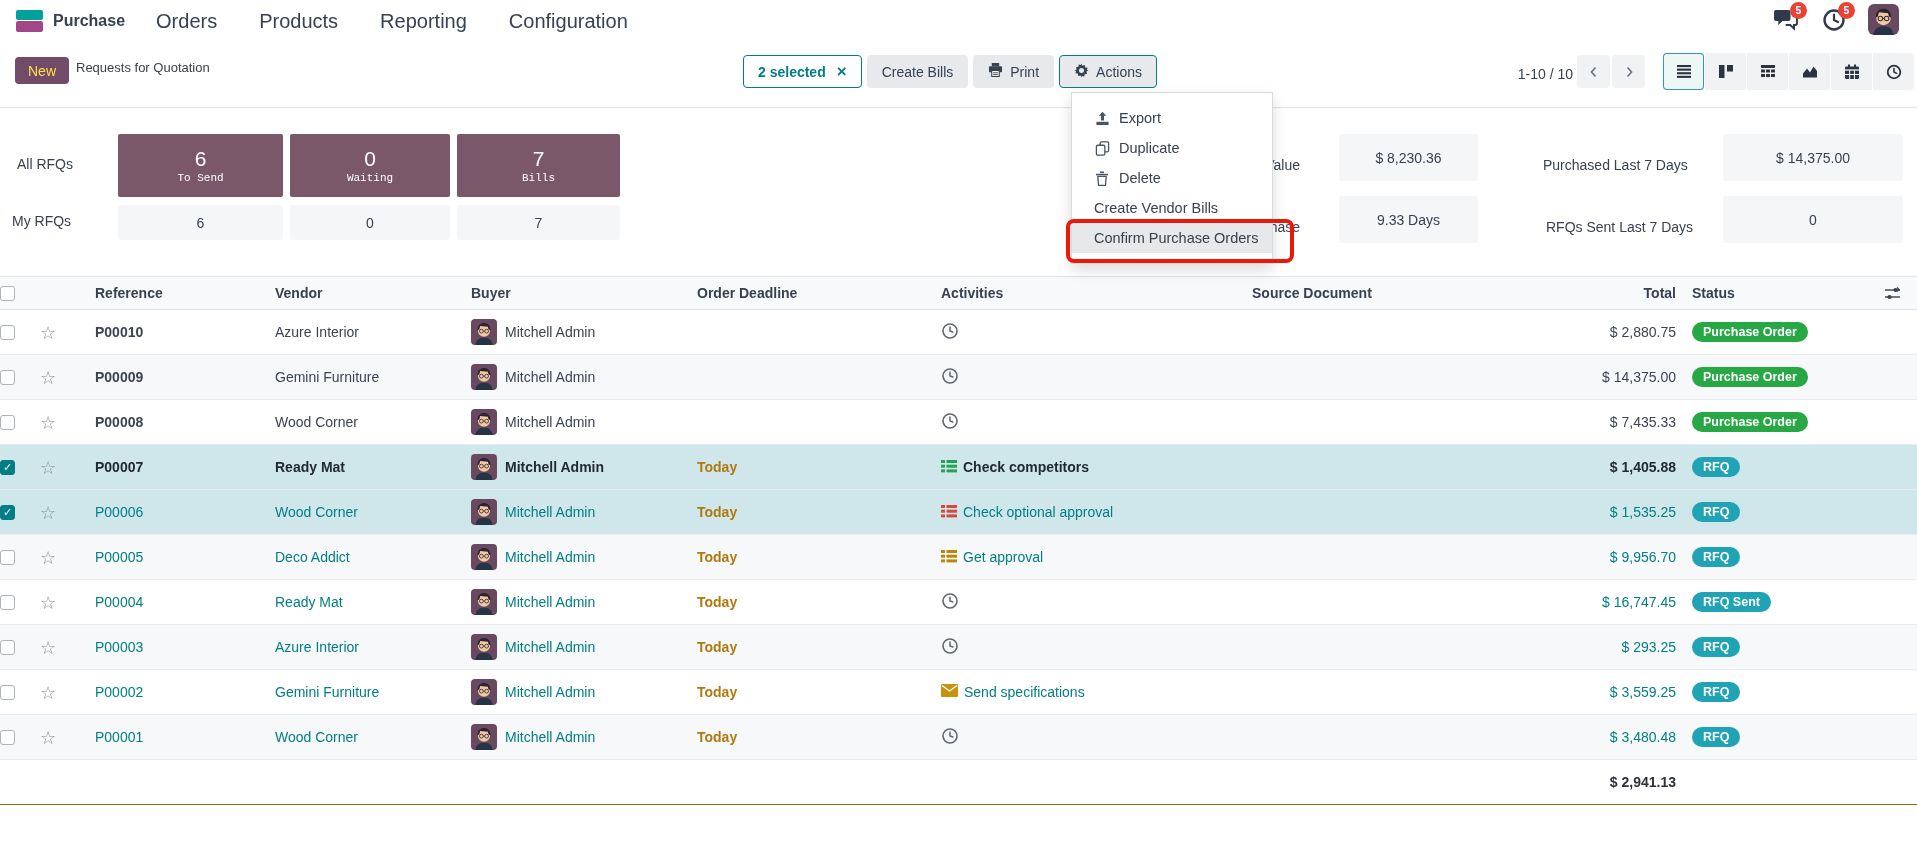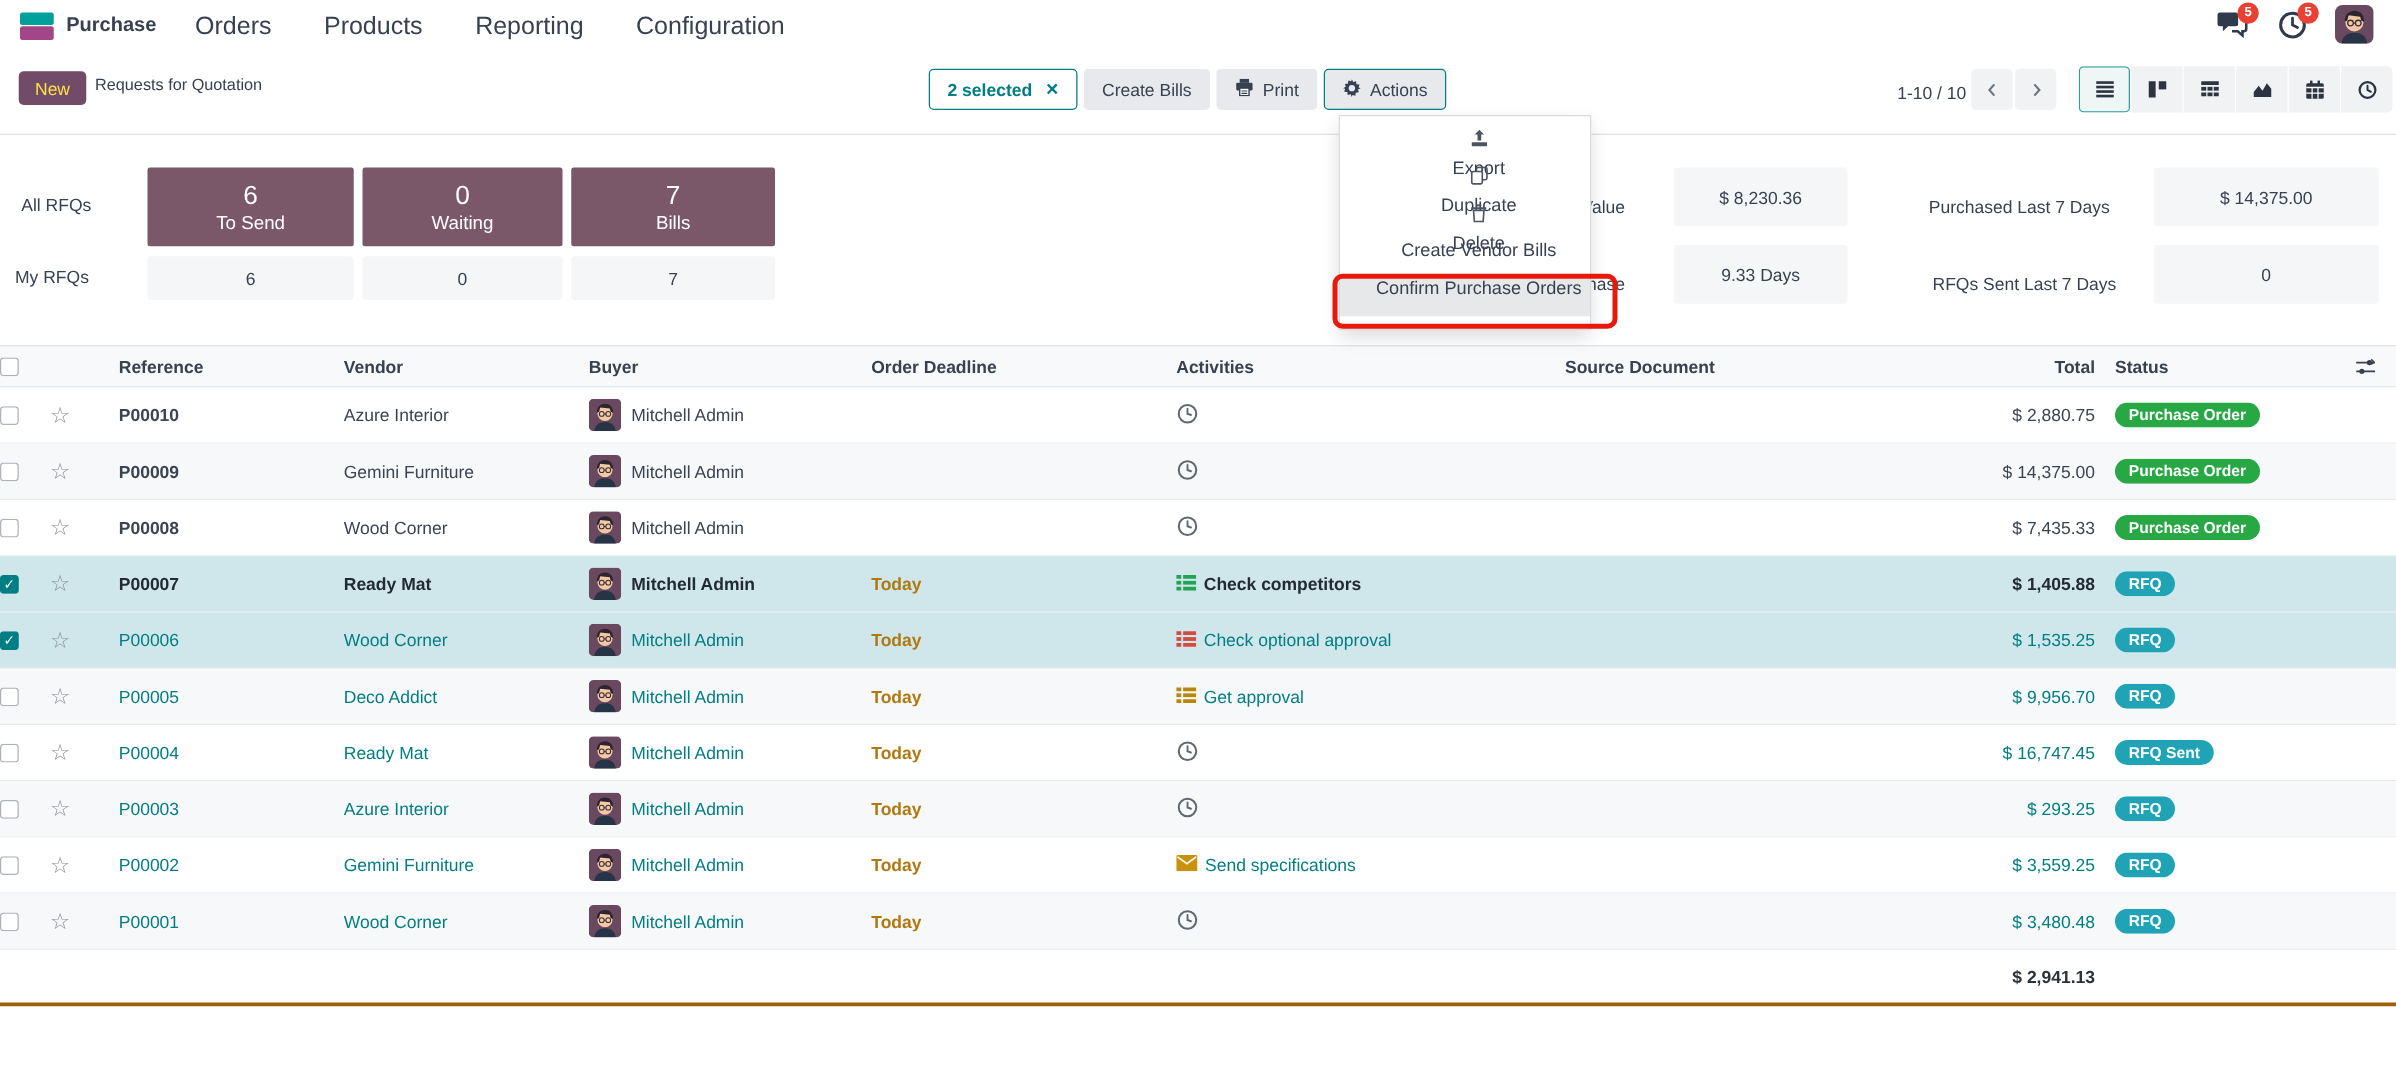--- a/index.html
+++ b/index.html
@@ -38,31 +38,31 @@
   .pager-btns { position:absolute; left:1577px; top:13px; display:flex; gap:2px; }
   .pager-btn { width:33px; height:33px; background:#f0f2f4; border-radius:4px; display:flex; align-items:center; justify-content:center; }
   .vswitch { position:absolute; left:1663px; top:11px; display:flex; gap:1px; border-radius:4px; }
   .vs-btn { width:41px; height:37px; background:#f0f2f4; display:flex; align-items:center; justify-content:center; }
   .vs-btn:first-child { border-radius:4px 0 0 4px; }
   .vs-btn:last-child { border-radius:0 4px 4px 0; }
   .vs-btn.active { background:#eef6f6; box-shadow:inset 0 0 0 1px #2d9fa3; border-radius:4px; }
 
   
   .dropdown { left:1071px; top:92px; width:202px; background:#fff; border:1px solid #d8dadd; box-shadow:0 6px 14px rgba(0,0,0,.14); padding:10px 0; z-index:50; }
-  .dd-item { height:30px; display:flex; align-items:center; padding-left:22px; gap:9px; font-size:14.5px; color:#374151; cursor:pointer;flex-direction:column; }
+  .dd-item { height:30px; display:flex; align-items:center; padding-left:22px; gap:9px; font-size:14.5px; color:#374151; cursor:pointer; }
   .dd-item.highlight { background:#e6e8ea; font-weight:500; }
   .dd-icon { width:16px; display:flex; justify-content:center; }
   .red-box { left:1066px; top:219px; width:228px; height:44px; border:4px solid #e8190b; border-radius:8px; z-index:60; pointer-events:none; }
 
   
   .dash { left:0; top:108px; width:1917px; height:150px; background:#fff; }
   .dash-rowlabel { position:absolute; font-size:14px; color:#374151; }
   .tile { position:absolute; top:26px; height:63px; background:#7b5869; color:#fff; border-radius:2px; display:flex; flex-direction:column; align-items:center; justify-content:center; cursor:pointer; }
   .tile .num { font-size:21px; line-height:24px; }
-  .tile .lbl { font-size:15px; margin-top:1px; }
+  .tile .lbl { font-size:11px; margin-top:1px;font-family:Liberation Mono, monospace; }
   .mybox { position:absolute; top:97px; height:35px; background:#f5f6f8; border-radius:3px; display:flex; align-items:center; justify-content:center; font-size:14px; color:#374151; cursor:pointer; }
   .statlabel { position:absolute; font-size:14px; color:#374151; white-space:nowrap; }
   .statbox { position:absolute; height:47px; background:#f5f6f8; border-radius:3px; display:flex; align-items:center; justify-content:center; font-size:14px; color:#374151; cursor:pointer; white-space:nowrap; }
 
   
   .table { left:0; top:276px; width:1917px; }
   .tgrid { display:grid; grid-template-columns:40px 36px 180px 196px 226px 244px 311px 283px 176px 170px 55px; align-items:center; }
   .thead { height:34px; background:#f8f9fa; border-top:1px solid #dfe3e6; border-bottom:1px solid #dfe3e6; font-weight:600; font-size:14px; color:#374151; }
   .cell { padding-left:19px; font-size:14px; white-space:nowrap; overflow:hidden; }
   .cell.no-pad { padding-left:0; }
@@ -82,21 +82,21 @@
   .badge { display:inline-block; padding:3px 11px; border-radius:12px; font-size:12.5px; font-weight:600; color:#fff; }
   .badge-green { background:#28a745; }
   .badge-teal { background:#20a4b5; }
   .tone-dark { color:#3b4453; }
   .tone-dark .c-ref { font-weight:600; }
   .tone-dark .c-total { font-weight:500; }
   .tone-bold { color:#232a33; font-weight:700; }
   .tone-teal { color:#017e84; }
   .tone-teal .c-ref { font-weight:500; }
   .trow .c-deadline { color:#b0790f; font-weight:700; }
-  .tfoot { height:45px; border-bottom:3px solid #a16207; }
+  .tfoot { height:45px; border-bottom:1px solid #a16207; }
   .tfoot .c-total { font-weight:700; color:#2b3139; }
   .adj-cell { display:flex; justify-content:flex-end; padding-right:16px; }
 </style>
 </head>
 <body>
 
 <div id="app">
 
   <div class="abs navbar">
     <div class="logo">

